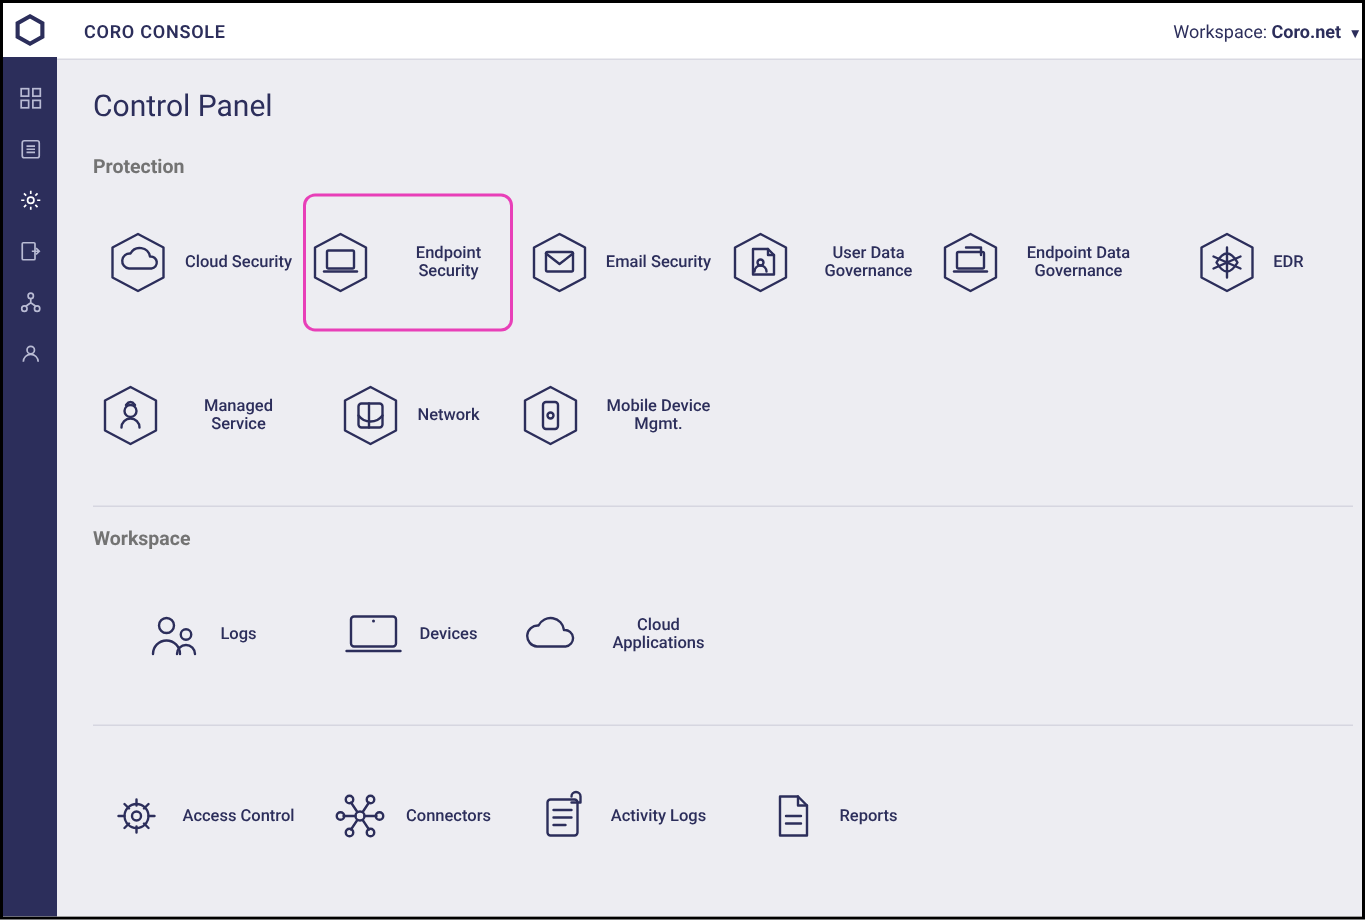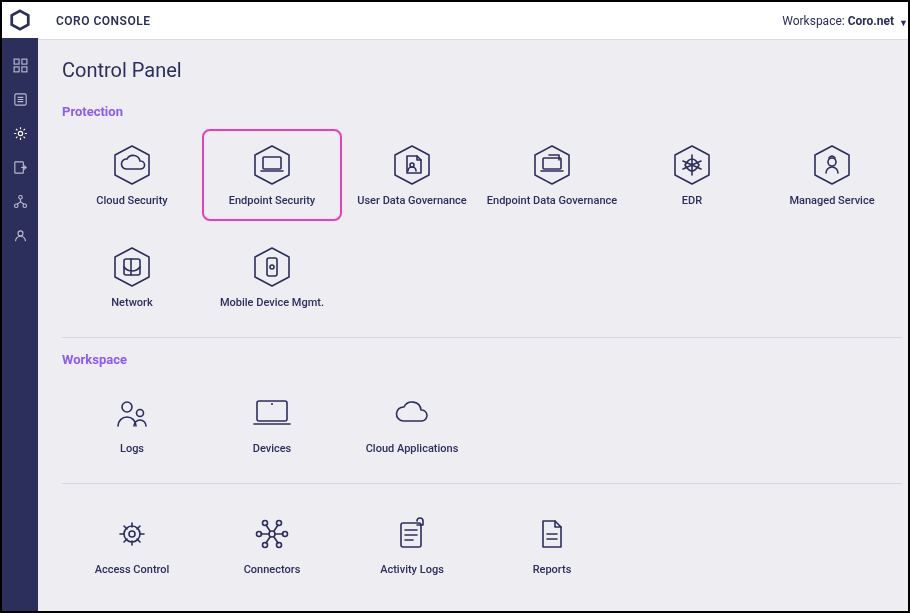--- a/index.html
+++ b/index.html
@@ -58,35 +58,35 @@
   .topbar .workspace { display: flex; align-items: flex-end; gap: 3px; font-size: 12px; cursor: pointer; }
   .topbar .workspace .ws-label { font-weight: 400; }
   .topbar .workspace .ws-name { font-weight: 700; }
   .topbar .workspace .caret { font-size: 9px; color: #2c2e5b; margin-left: 2px; }
 
   .content { padding: 18px 24px 20px 24px; overflow-y: auto; height: calc(100% - 38px); }
   .content h1 {
     font-size: 20px; font-weight: 400; margin: 0 0 22px 0; color: #2c2e5b;
   }
   .section-title {
-    font-size: 13px; font-weight: 700; color: #8b5cf6; margin: 0 0 10px 0;
+    font-size: 13px; font-weight: 700; color: #737373; margin: 0 0 10px 0;
   }
   .grid {
     display: grid;
     grid-template-columns: repeat(6, 140px);
     gap: 10px 0;
     margin-bottom: 14px;
   }
   .divider { border: none; border-top: 1px solid #d6d6e0; margin: 0 0 14px 0; }
 
   .card {
     width: 140px;
     height: 92px;
     display: flex;
-    flex-direction: column;
+    flex-direction: row;
     align-items: center;
     justify-content: center;
     gap: 8px;
     cursor: pointer;
     border: 2px solid transparent;
     border-radius: 8px;
   }
   .card.highlight { border-color: #e83fb8; }
   .card .card-icon { width: 46px; height: 44px; display: flex; align-items: center; justify-content: center; }
   .card .card-icon svg { width: 46px; height: 44px; }
@@ -275,20 +275,28 @@
 
         <div class="card highlight">
           <div class="card-icon">
               <svg viewBox="0 0 46 44">
                 <use href="#icon-endpoint-security"></use>
               </svg>
             </div>
           <div class="card-label">Endpoint Security</div>
         </div>
 
+        <div class="card">
+          <div class="card-icon">
+              <svg viewBox="0 0 46 44">
+                <use href="#icon-email-security"></use>
+              </svg>
+            </div>
+          <div class="card-label">Email Security</div>
+        </div>
 
         <div class="card">
           <div class="card-icon">
               <svg viewBox="0 0 46 44">
                 <use href="#icon-user-data-gov"></use>
               </svg>
             </div>
           <div class="card-label">User Data Governance</div>
         </div>
 

